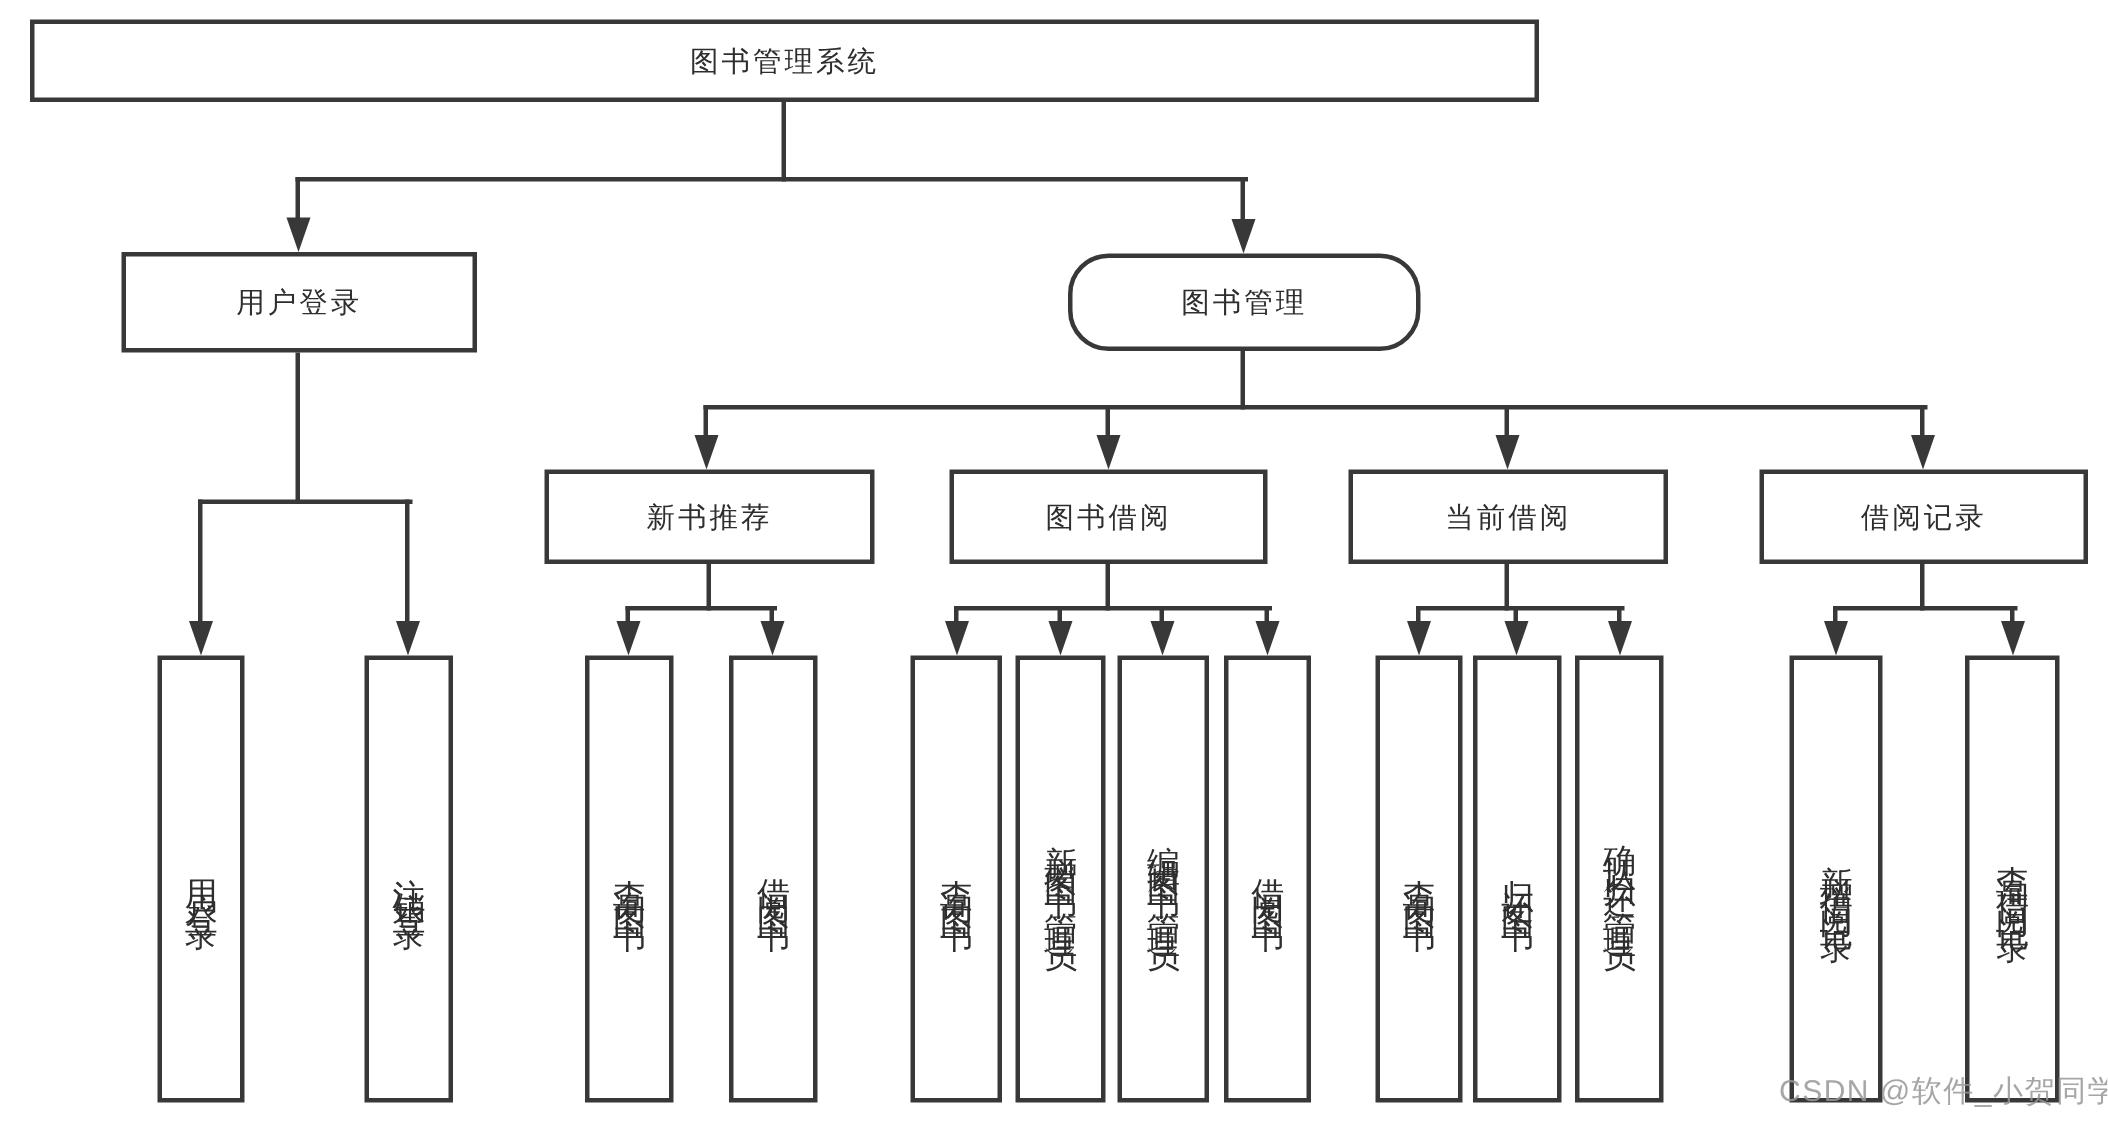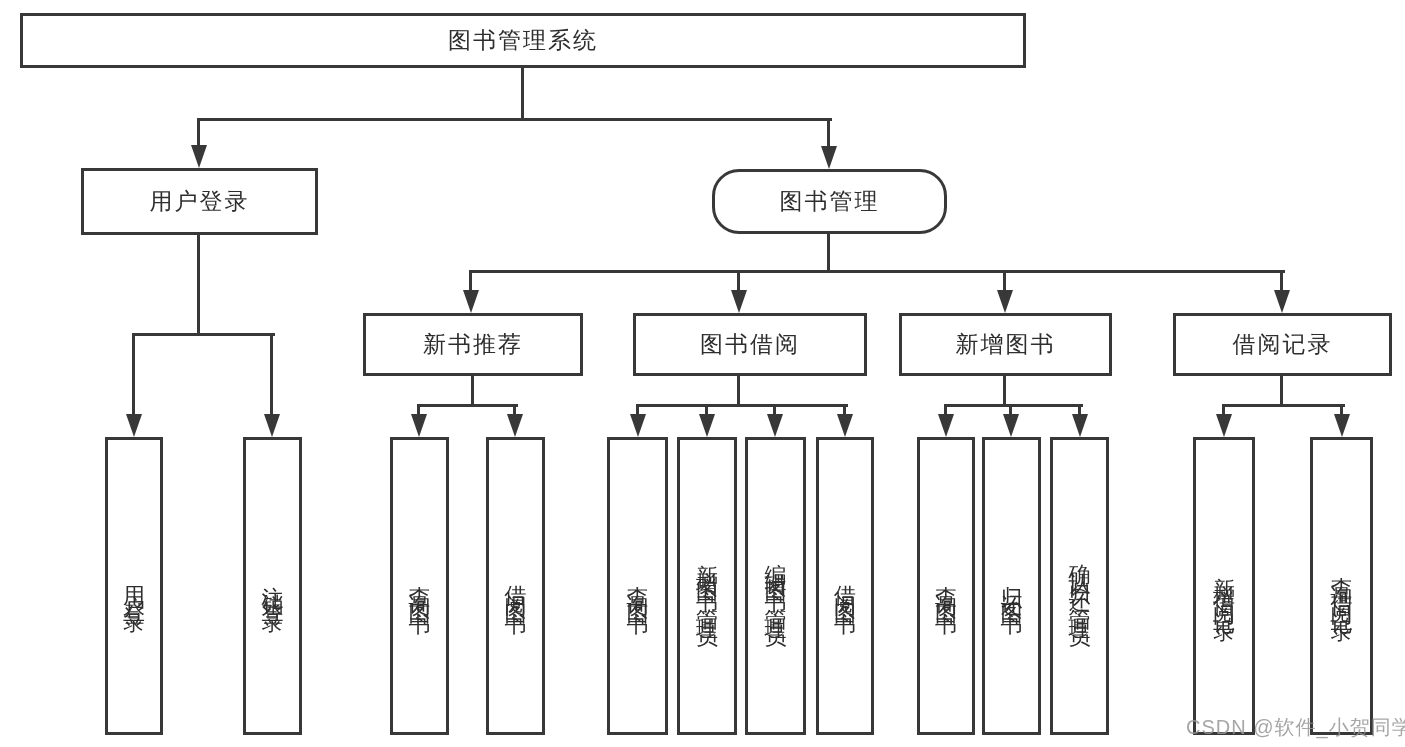--- a/index.html
+++ b/index.html
@@ -14,21 +14,21 @@
   .node {
     position:absolute;
     box-sizing:border-box;
     border:3px solid #383838;
     background:#ffffff;
     display:flex;
     align-items:center;
     justify-content:center;
     color:#2e2e2e;
   }
-  .node.h { font-size:23px; letter-spacing:2px; }
+  .node.h { font-size:19px; letter-spacing:2px; }
   .vtext {
     writing-mode:vertical-rl;
     text-orientation:mixed;
     font-size:22px;
     letter-spacing:9px;
     line-height:1.1;
     color:#2e2e2e;
   }
   .line { position:absolute; background:#383838; }
   .arrow {
@@ -91,25 +91,25 @@
     <div class="arrow" style="left:731px; top:290px;"></div>
     <div class="line" style="left:1003px; top:270px; width:3px; height:22px;"></div>
     <div class="arrow" style="left:997px; top:290px;"></div>
     <div class="line" style="left:1280px; top:270px; width:3px; height:22px;"></div>
     <div class="arrow" style="left:1274px; top:290px;"></div>
   </div>
 
   <div class="node h" style="left:363px; top:313px; width:220px; height:63px;justify-content:center;">
     <span>新书推荐</span>
   </div>
-  <div class="node h" style="left:633px; top:313px; width:234px; height:63px;">
+  <div class="node h" style="left:633px; top:313px; width:212px; height:63px;">
     <span>图书借阅</span>
   </div>
   <div class="node h" style="left:899px; top:313px; width:213px; height:63px;">
-    <span>新增图书</span>
+    <span>当前借阅</span>
   </div>
   <div class="node h" style="left:1173px; top:313px; width:219px; height:63px;">
     <span>借阅记录</span>
   </div>
 
   <div>
     <div class="line" style="left:471px; top:376px; width:3px; height:31px;"></div>
     <div class="line" style="left:417px; top:404px; width:101px; height:3px;"></div>
     <div class="line" style="left:417px; top:404px; width:3px; height:12px;"></div>
     <div class="arrow" style="left:411px; top:414px;"></div>

